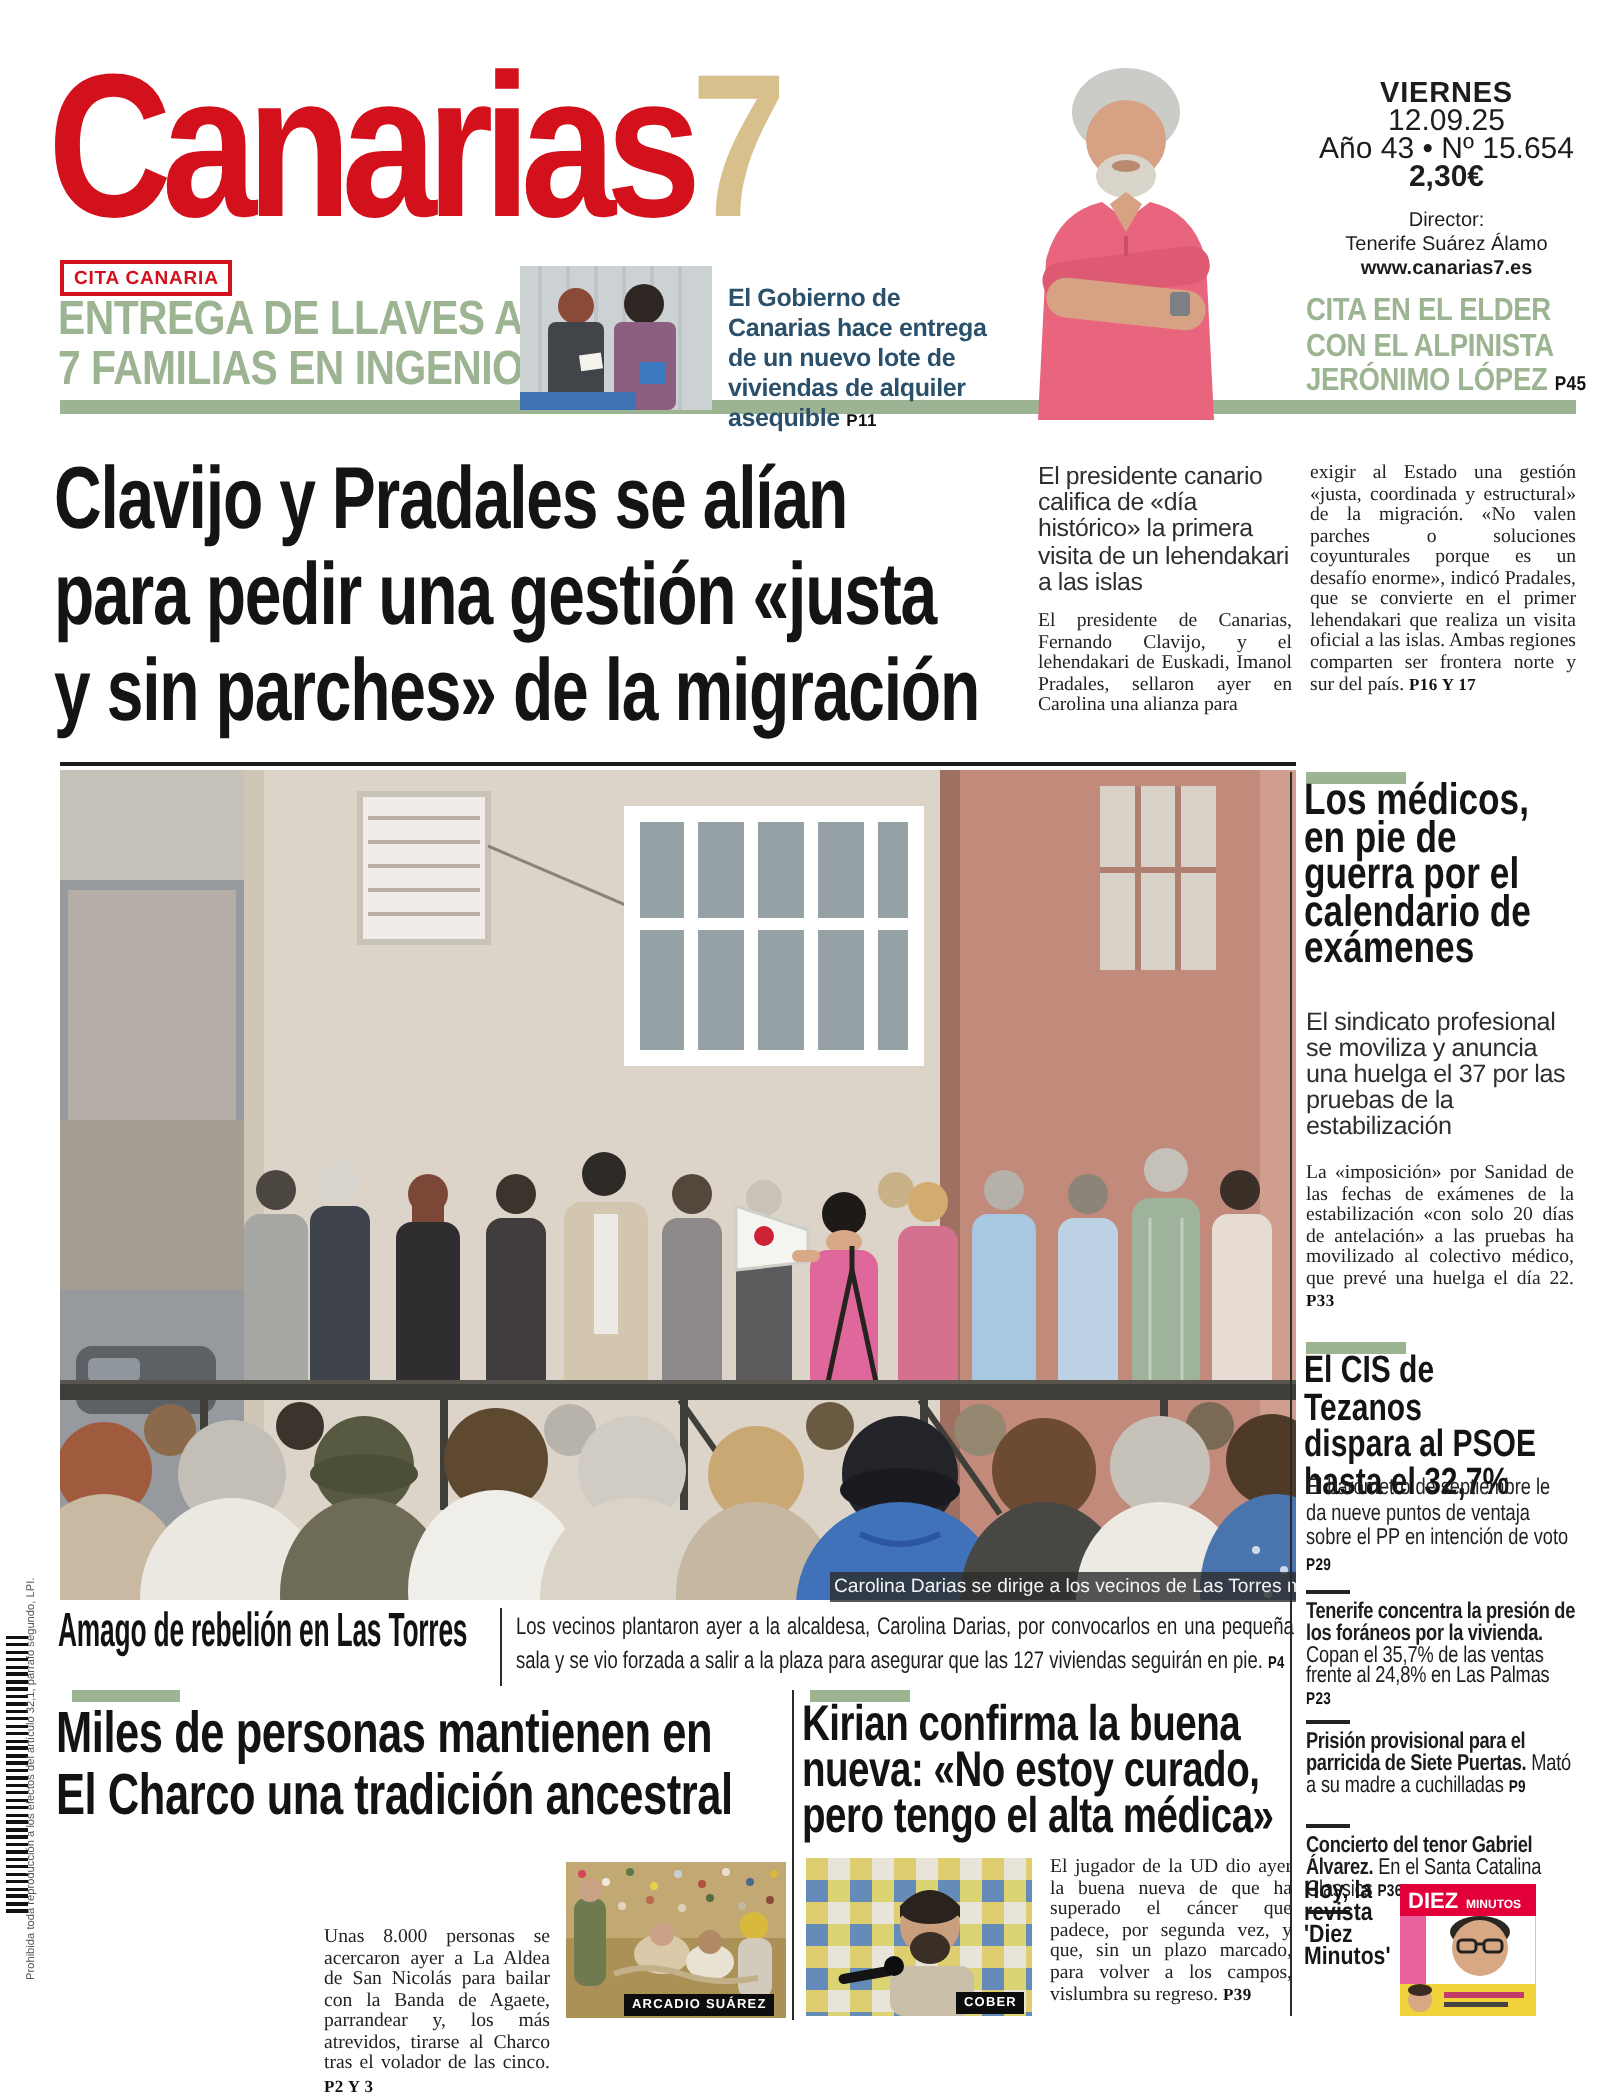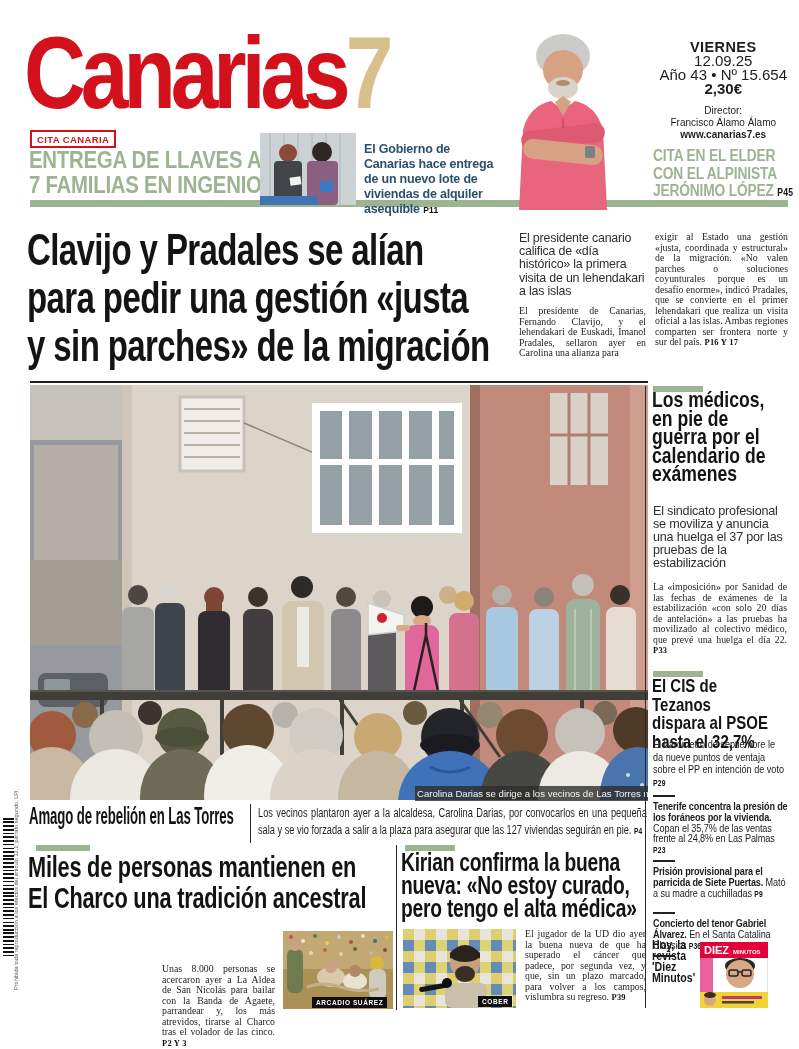--- a/index.html
+++ b/index.html
@@ -74,21 +74,21 @@
 
   <div class="abs brand cond"><span>Canarias</span><span class="seven">7</span></div>
 
   <div class="abs mastright">
     <div class="weekday">VIERNES</div>
     <div class="mr-small">12.09.25</div>
     <div class="mr-small">Año 43 • Nº 15.654</div>
     <div class="mr-small" style="font-weight:bold">2,30€</div>
     <div style="height:9px"></div>
     <div class="mr-dir">Director:</div>
-    <div class="mr-dir">Francisco Álamo Álamo</div>
+    <div class="mr-dir">Tenerife Suárez Álamo</div>
     <div class="mr-dir website">www.canarias7.es</div>
   </div>
 
   <div class="abs greenbar" style="left:30px;top:200px;width:758px;height:7px;"></div>
 
   <svg class="abs" style="left:497px;top:26px;" width="132" height="184" viewBox="0 0 132 184">
     <ellipse cx="66" cy="30" rx="27" ry="22" fill="#cbcbc7"></ellipse>
     <circle cx="66" cy="44" r="20" fill="#d7a284"></circle>
     <ellipse cx="66" cy="62" rx="15" ry="11" fill="#d9d4c9"></ellipse>
     <ellipse cx="66" cy="57" rx="7" ry="3" fill="#b98970"></ellipse>

